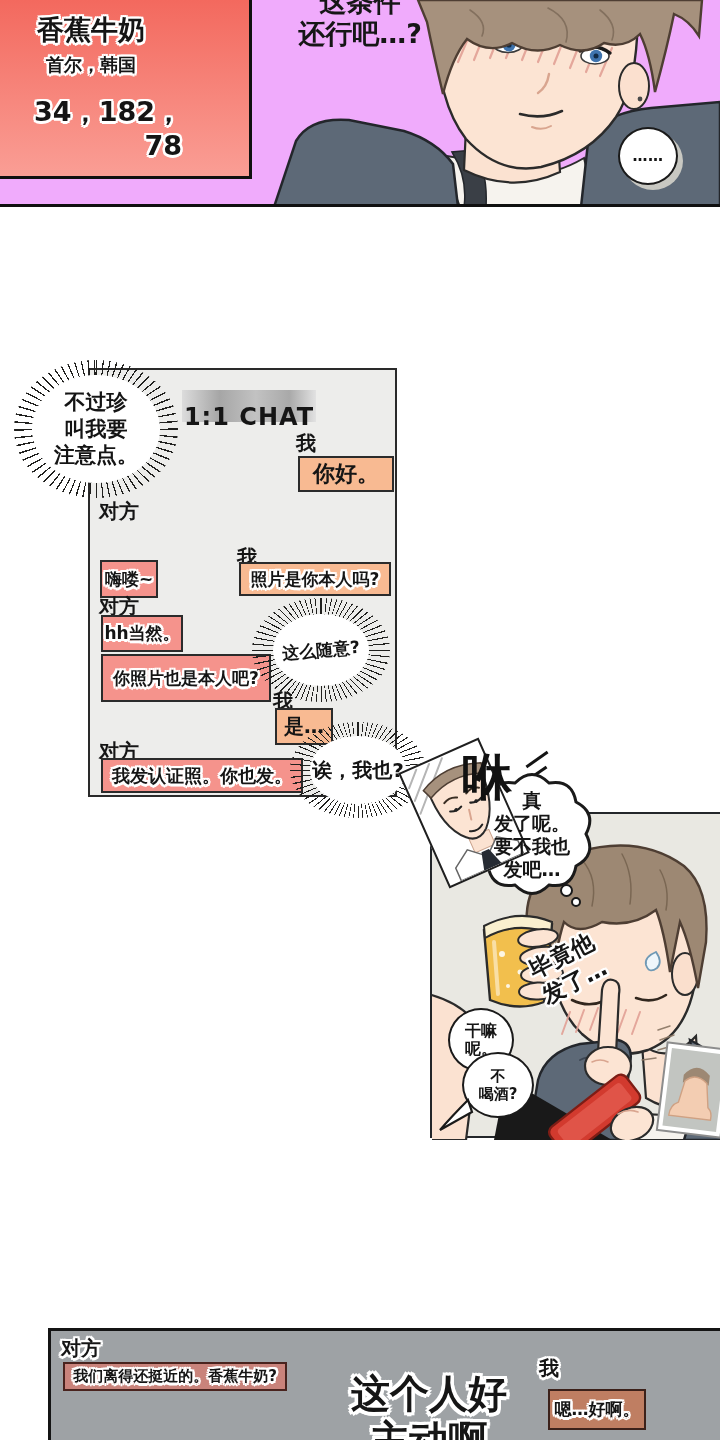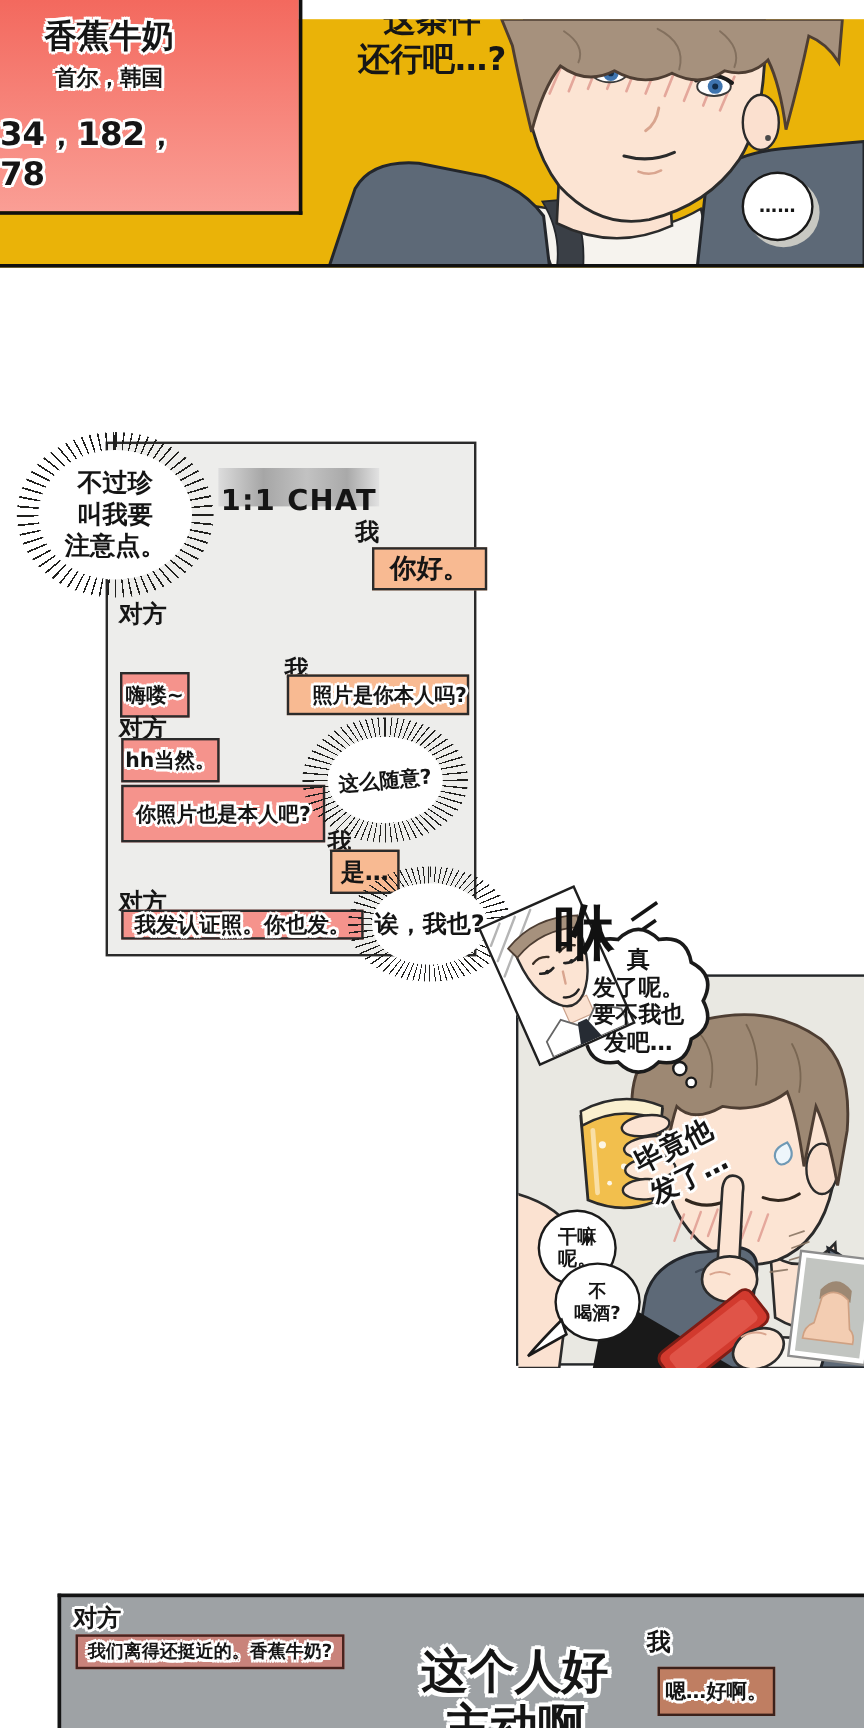--- a/index.html
+++ b/index.html
@@ -26,21 +26,21 @@
          text-align:center;white-space:pre-line;font-weight:700;color:#141414;}
   .bubble{position:absolute;background:#fff;border:2.5px solid #1a1a1a;border-radius:50%;
           display:flex;align-items:center;justify-content:center;text-align:center;
           font-weight:700;color:#151515;white-space:pre-line;}
 </style>
 </head>
 <body>
 
 <div class="page">
 
-  <div class="panel" style="left:0;top:16px;width:720px;height:207px;background:#eab308;border-bottom:3.5px solid #101010;overflow:hidden;padding-left:28px;">
+  <div class="panel" style="left:0;top:0;width:720px;height:207px;background:#f0abfc;border-bottom:3.5px solid #101010;overflow:hidden;padding-left:28px;">
     <svg class="abs" style="left:0;top:0;" viewBox="0 0 720 207" width="720" height="207">
       <g stroke-linecap="round">
         <path d="M440 155 L460 207 L596 207 L584 158 Q540 184 497 168 Q465 158 440 155 Z" fill="#f6f3ee" stroke="#2b2b2b" stroke-width="2"></path>
         <path d="M274 207 L296 141 Q310 117 349 120 L404 131 Q436 141 453 164 L458 207 Z" fill="#5d6977" stroke="#23262b" stroke-width="2.5"></path>
         <path d="M581 207 L589 133 Q611 112 651 108 L720 102 L720 207 Z" fill="#5d6977" stroke="#23262b" stroke-width="2.5"></path>
         <path d="M452 152 Q468 178 464 207 L486 207 Q488 172 474 150 Z" fill="#3a3f46" stroke="#23262b" stroke-width="1.5"></path>
         <path d="M468 86 L464 170 Q512 194 560 172 L554 86 Z" fill="#fbe2d1" stroke="#2b2b2b" stroke-width="2.2"></path>
         <path d="M468 104 Q510 130 554 104" fill="none" stroke="#e3b6a1" stroke-width="2"></path>
         <path d="M437 26 Q436 100 466 139 Q499 175 541 167 Q590 155 616 117 Q634 89 637 38 L637 0 L437 0 Z" fill="#fce4d3" stroke="#2b2b2b" stroke-width="2.4"></path>
         <ellipse cx="634" cy="86" rx="15" ry="23" fill="#fbe0cf" stroke="#2b2b2b" stroke-width="2"></ellipse>
@@ -80,61 +80,61 @@
                 background:#fff;box-shadow:5px 5px 0 #c8c8c2;">
       <span class="bold" style="font-size:15px;letter-spacing:.5px;">……</span>
     </div>
   </div>
 
   <div class="panel" style="left:0;top:0;width:252px;height:179px;z-index:3;
               background:linear-gradient(#f3695e,#fa9e95);
               border-right:3px solid #101010;border-bottom:3px solid #101010;">
     <div class="abs bold ow" style="left:0;top:12px;width:182px;font-size:27px;text-align:center;">香蕉牛奶</div>
     <div class="abs bold ow" style="left:0;top:53px;width:182px;font-size:18px;text-align:center;">首尔，韩国</div>
-    <div class="abs bold ow" style="left:0;top:94px;width:182px;font-size:27px;text-align:left;">34，182，78</div>
+    <div class="abs bold ow" style="left:0;top:94px;width:182px;font-size:27px;text-align:right;">34，182，78</div>
   </div>
 
   <div class="panel" style="left:88px;top:368px;width:309px;height:429px;background:#ededeb;border:2.5px solid #2a2a2a;">
 
     <div class="abs ctr" style="left:92px;top:20px;width:134px;height:32px;
                 background:linear-gradient(90deg,#dcdcdc,#a6a6a6 28%,#c2c2c2 55%,#a9a9a9 80%,#e2e2e2);">
       <span class="bold" style="font-size:24px;letter-spacing:1px;margin-top:22px;">1:1 CHAT</span>
     </div>
 
     <div class="lbl" style="left:206px;top:63px;">我</div>
-    <div class="msgbox me" style="left:208px;top:86px;width:96px;height:36px;font-size:22px;margin-left:12px;">
+    <div class="msgbox me" style="left:208px;top:86px;width:96px;height:36px;font-size:22px;">
       <span>你好。</span>
     </div>
 
     <div class="lbl" style="left:9px;top:131px;">对方</div>
     <div class="msgbox other" style="left:10px;top:152px;width:58px;height:38px;font-size:17px;margin-top:38px;">
       <span class="ow">嗨喽~</span>
     </div>
 
     <div class="lbl" style="left:147px;top:177px;">我</div>
-    <div class="msgbox me" style="left:149px;top:192px;width:152px;height:34px;font-size:17px;justify-content:flex-end;">
+    <div class="msgbox me" style="left:149px;top:192px;width:152px;height:34px;font-size:17px;">
       <span class="ow">照片是你本人吗?</span>
     </div>
 
     <div class="lbl" style="left:9px;top:226px;">对方</div>
     <div class="msgbox other" style="left:11px;top:245px;width:82px;height:37px;font-size:17px;">
       <span class="ow">hh当然。</span>
     </div>
 
     <div class="msgbox other" style="left:11px;top:284px;width:170px;height:48px;font-size:17px;">
       <span class="ow">你照片也是本人吧?</span>
     </div>
 
     <div class="lbl" style="left:183px;top:321px;">我</div>
     <div class="msgbox me" style="left:185px;top:338px;width:58px;height:37px;font-size:20px;">
       <span>是…</span>
     </div>
 
     <div class="lbl" style="left:9px;top:371px;">对方</div>
-    <div class="msgbox other" style="left:11px;top:388px;width:202px;height:25px;font-size:18px;font-family:Liberation Serif, serif;">
+    <div class="msgbox other" style="left:11px;top:388px;width:202px;height:35px;font-size:18px;font-family:Liberation Serif, serif;">
       <span class="ow">我发认证照。你也发。</span>
     </div>
 
     <div class="burst" style="left:-76px;top:-10px;width:164px;height:138px;">
       <div class="blob" style="left:11%;top:11%;right:11%;bottom:11%;"></div>
       <div class="txt" style="font-size:21px;line-height:1.28;">不过珍
 叫我要
 注意点。</div>
     </div>
     <div class="burst" style="left:162px;top:228px;width:138px;height:104px;">

